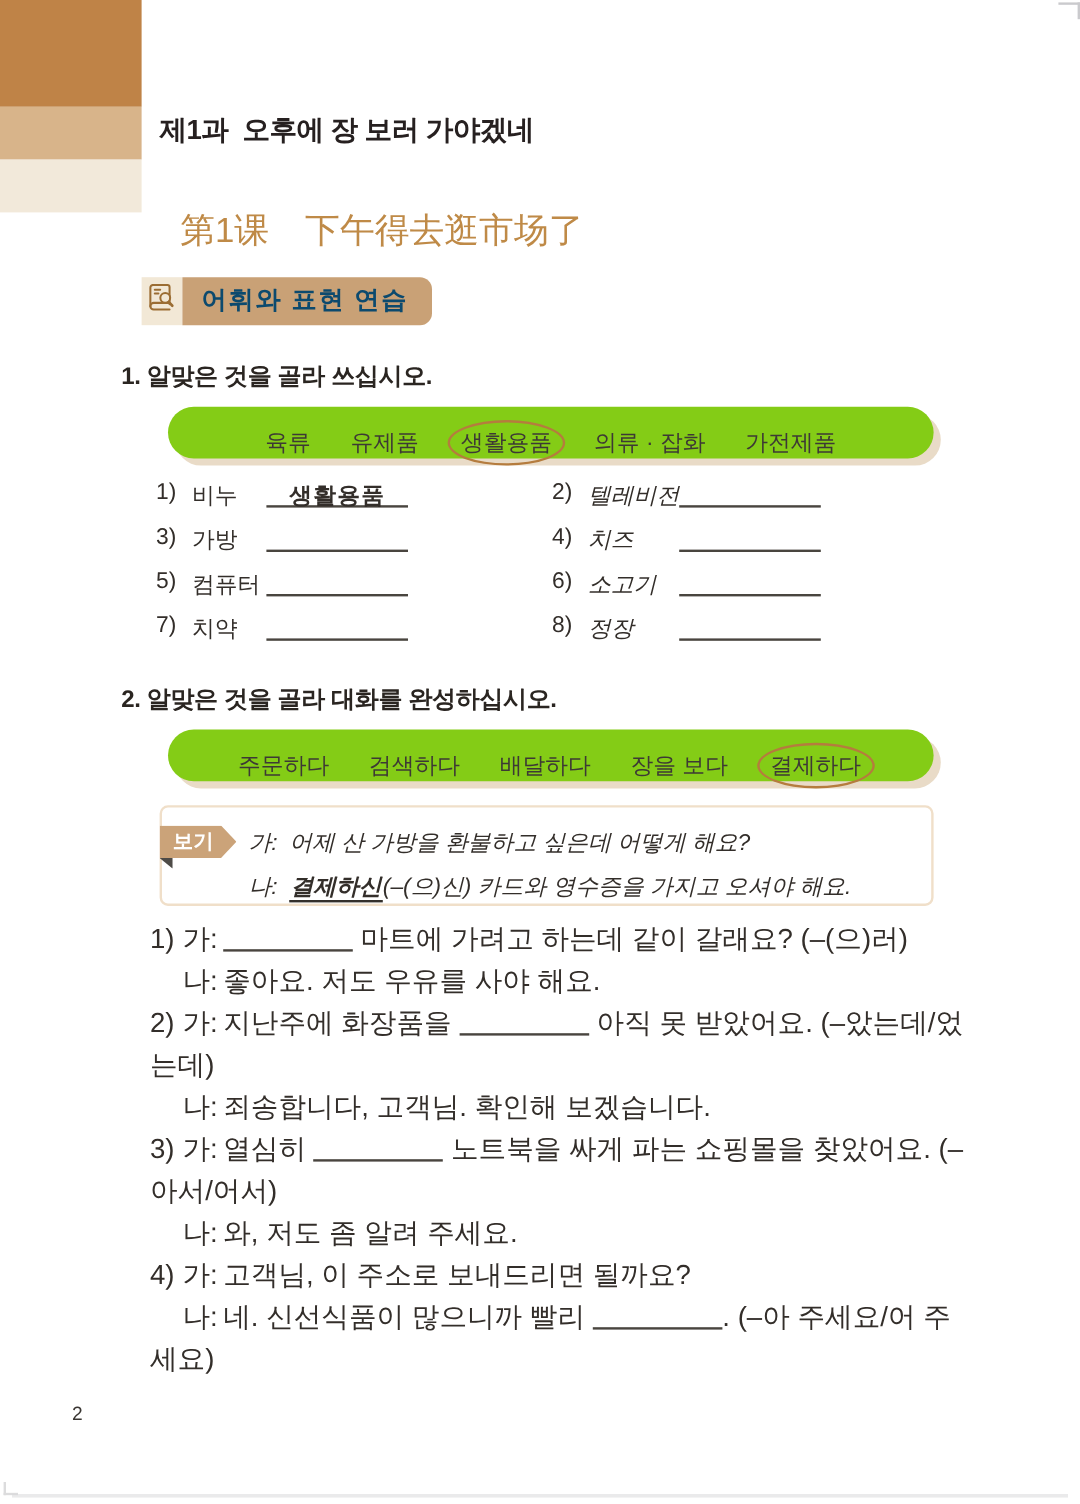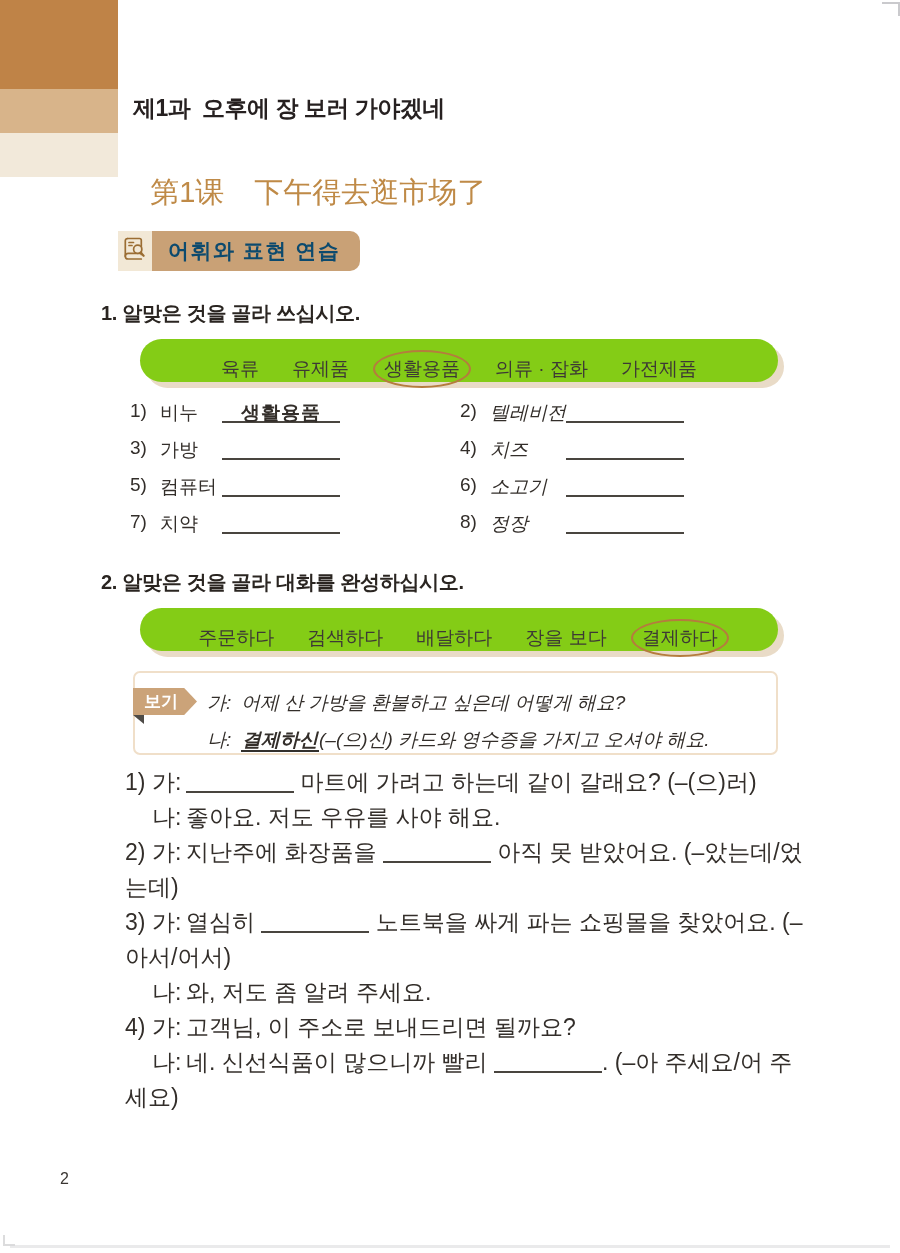--- a/index.html
+++ b/index.html
@@ -175,19 +175,20 @@
   <div class="example-lines" id="example-lines">
       <div class="dia-line"><span class="dia-speaker">가:</span><span class="seg">어제 산 가방을 환불하고 싶은데 어떻게 해요?</span></div>
       <div class="dia-line"><span class="dia-speaker">나:</span><span class="dia-answer">결제하신</span><span class="seg">(–(으)신) 카드와 영수증을 가지고 오셔야 해요.</span></div>
     </div>
 </div>
 
 <div class="dia" id="dialogue">
     <div class="dia-line"><span class="dia-num">1)</span><span class="dia-speaker">가:</span><span class="blankline dia-blank"></span><span class="seg"> 마트에 가려고 하는데 같이 갈래요? (–(으)러)</span></div>
     <div class="dia-line"><span class="dia-num"></span><span class="dia-speaker">나:</span><span class="seg">좋아요. 저도 우유를 사야 해요.</span></div>
     <div class="dia-line"><span class="dia-num">2)</span><span class="dia-speaker">가:</span><span class="seg">지난주에 화장품을 </span><span class="blankline dia-blank"></span><span class="seg"> 아직 못 받았어요. (–았는데/었는데)</span></div>
+    <div class="dia-line"><span class="dia-num"></span><span class="dia-speaker">나:</span><span class="seg">죄송합니다, 고객님. 확인해 보겠습니다.</span></div>
     <div class="dia-line"><span class="dia-num">3)</span><span class="dia-speaker">가:</span><span class="seg">열심히 </span><span class="blankline dia-blank"></span><span class="seg"> 노트북을 싸게 파는 쇼핑몰을 찾았어요. (–아서/어서)</span></div>
     <div class="dia-line"><span class="dia-num"></span><span class="dia-speaker">나:</span><span class="seg">와, 저도 좀 알려 주세요.</span></div>
     <div class="dia-line"><span class="dia-num">4)</span><span class="dia-speaker">가:</span><span class="seg">고객님, 이 주소로 보내드리면 될까요?</span></div>
     <div class="dia-line"><span class="dia-num"></span><span class="dia-speaker">나:</span><span class="seg">네. 신선식품이 많으니까 빨리 </span><span class="blankline dia-blank"></span><span class="seg">. (–아 주세요/어 주세요)</span></div>
   </div>
 
 <div class="page-num">2</div>
 
 </body></html>

